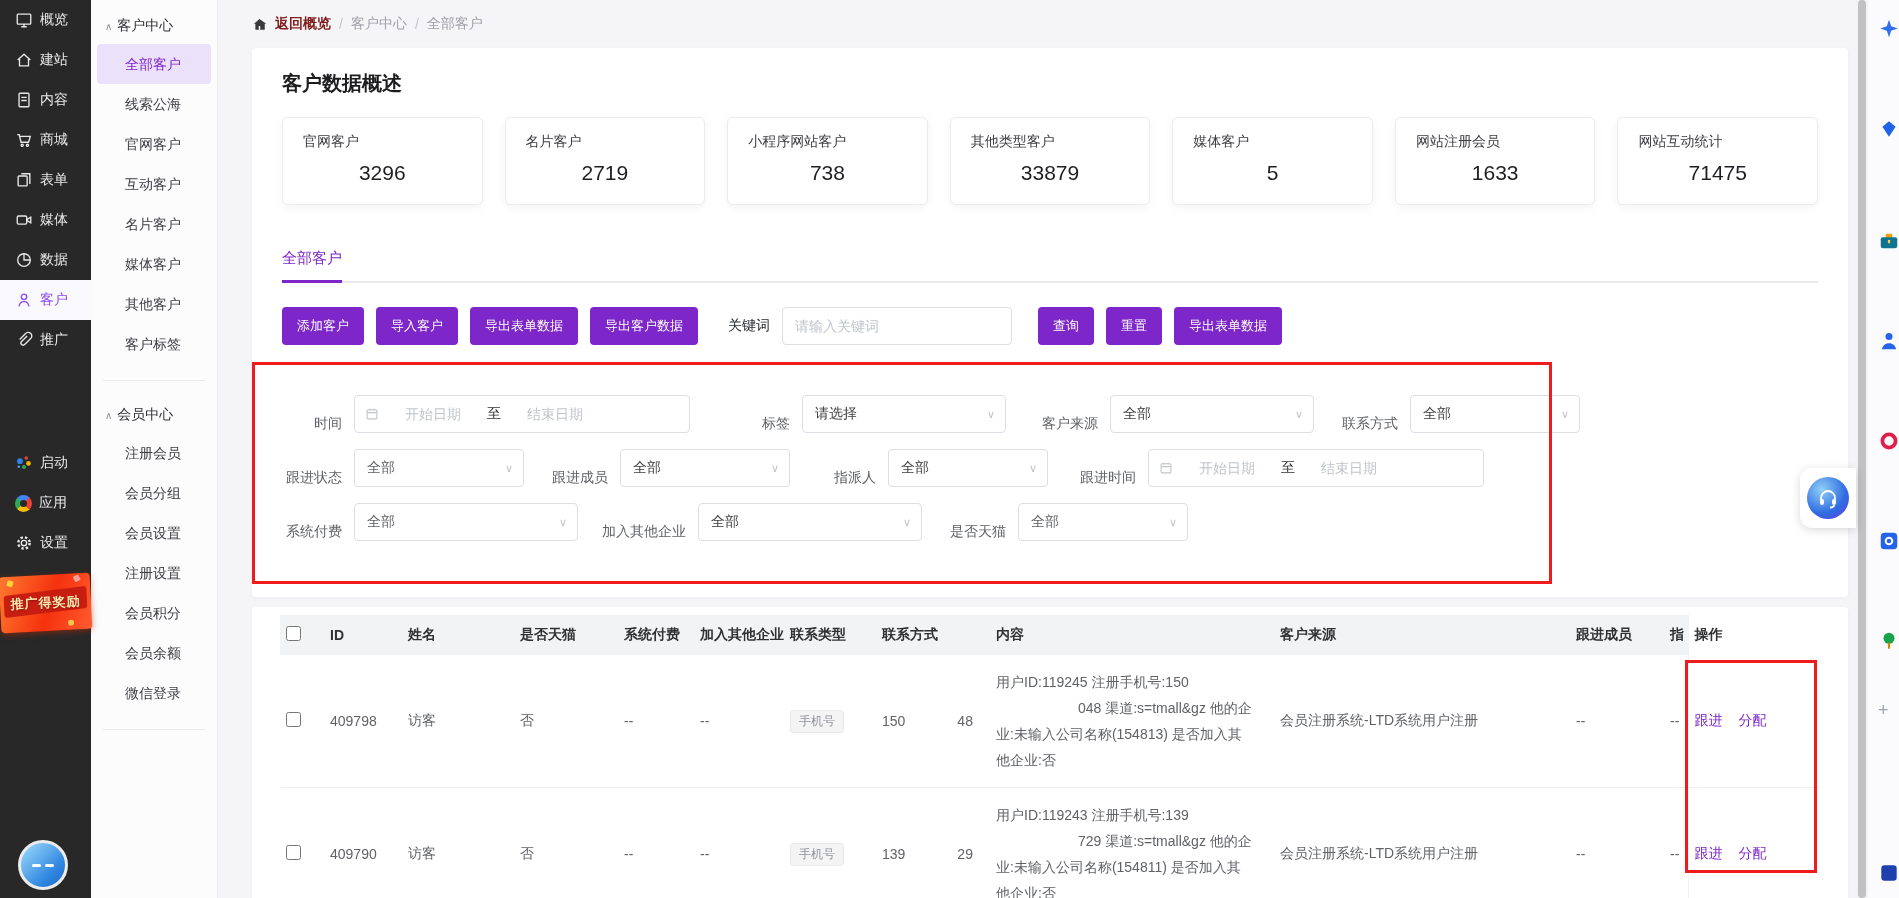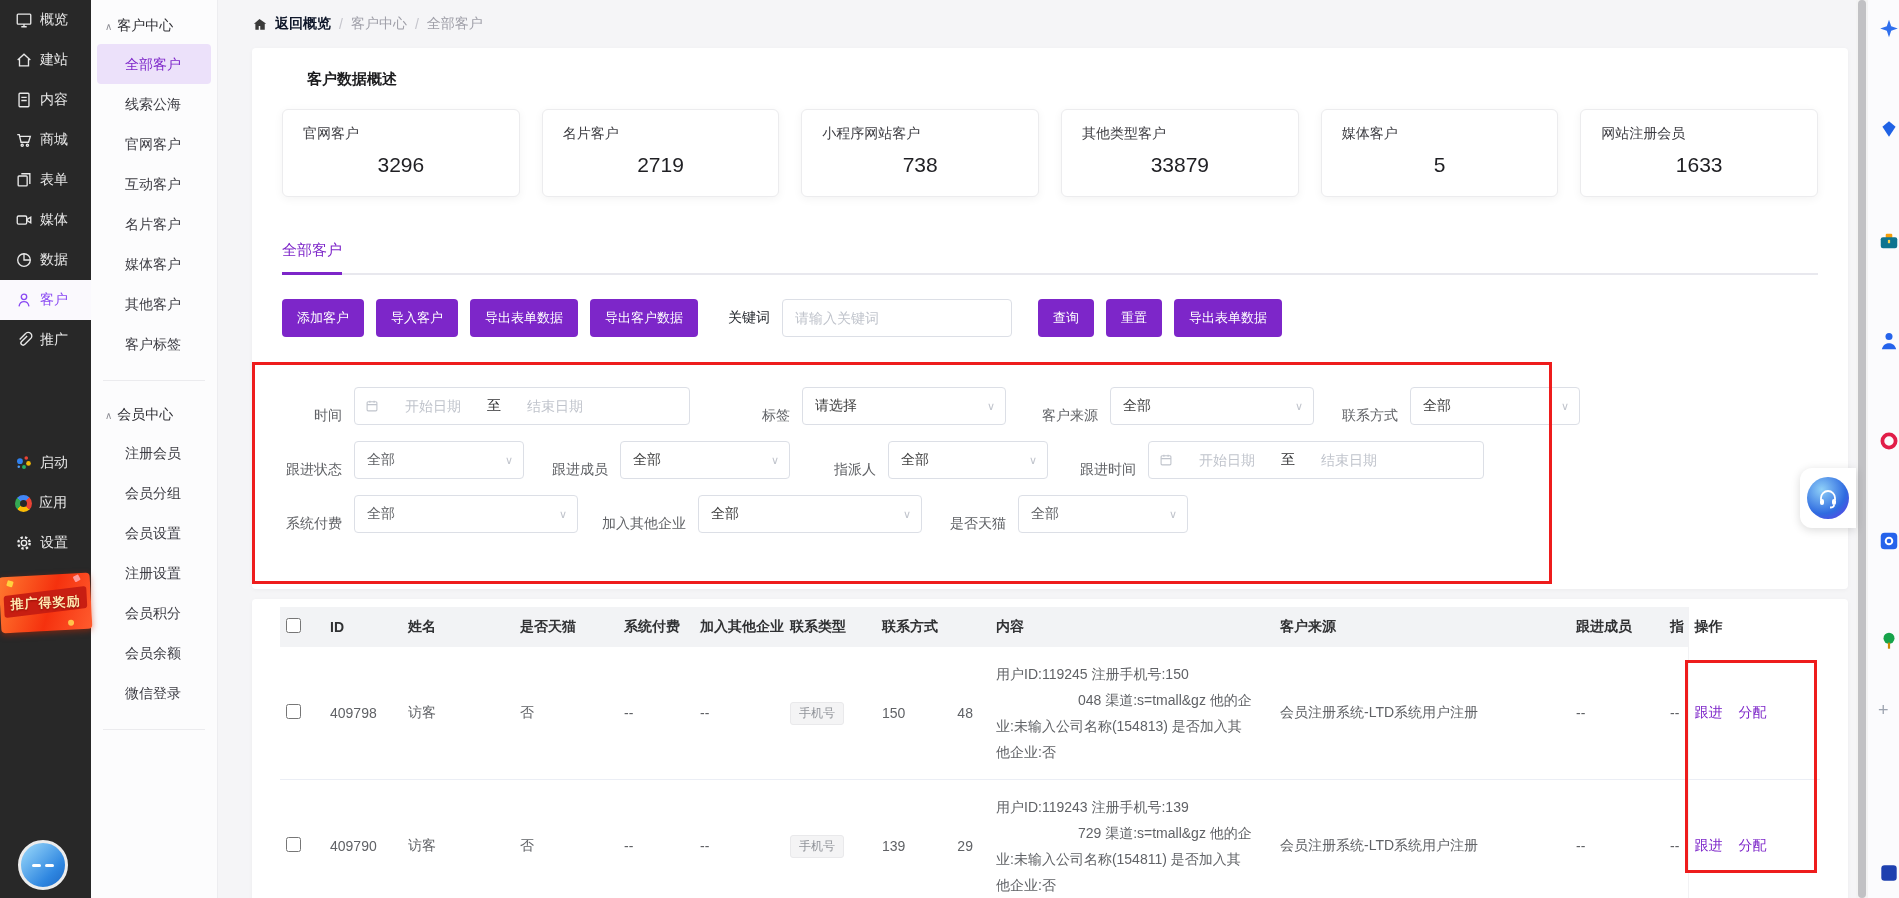--- a/index.html
+++ b/index.html
@@ -27,26 +27,26 @@
   .subnav { width:127px; flex:0 0 127px; background:#fcfcfd; border-right:1px solid #ededf0; padding-top:8px; z-index:4; }
   .subnav-header { display:flex; align-items:center; gap:5px; height:36px; padding-left:14px; color:#2f2f35; font-size:14px; cursor:pointer; }
   .subnav-header .caret { color:#8f8f96; font-size:10px; }
   .subnav-item { height:40px; line-height:40px; padding-left:28px; color:#3c3c43; font-size:14px; cursor:pointer; margin:0 6px; border-radius:4px; white-space:nowrap; }
   .subnav-item.active { background:#ece1fa; color:#7d26c9; }
   .subnav hr { border:none; border-top:1px solid #ebebee; margin:16px 12px; }
 
   
   .main { flex:1; padding:0 51px 0 34px; }
   .breadcrumb { height:48px; display:flex; align-items:center; gap:8px; font-size:14px; }
-  .bc-back { font-weight:bold; color:#0f172a; cursor:pointer; }
+  .bc-back { font-weight:bold; color:#7f1d1d; cursor:pointer; }
   .bc-sep { color:#c5c5cc; }
   .bc-crumb { color:#9f9fa8; cursor:pointer; }
   .card { background:#fff; border-radius:4px; box-shadow:0 1px 4px rgba(0,0,0,.04); }
   .card-a { padding:22px 30px 40px 30px; }
-  .page-title { font-size:15px; font-weight:bold; color:#1d1d1f;margin-left:25px; }
+  .page-title { font-size:20px; font-weight:bold; color:#1d1d1f; }
 
   .stat-row { display:flex; gap:22px; margin-top:20px; }
   .stat-card { flex:1; height:88px; border:1px solid #ececee; border-radius:6px; box-shadow:0 2px 10px rgba(0,0,0,.05); padding:15px 20px; background:#fff; }
   .stat-label { font-size:14px; color:#3d3d42; }
   .stat-value { font-size:21px; color:#1f1f23; text-align:center; margin-top:10px; }
 
   .tabs { margin-top:44px; border-bottom:2px solid #e8e8ee; }
   .tab { display:inline-block; color:#7d26c9; font-size:15px; padding-bottom:12px; border-bottom:3px solid #7d26c9; margin-bottom:-2px; cursor:pointer; }
 
   .toolbar { margin-top:24px; display:flex; align-items:center; gap:12px; }
@@ -275,20 +275,24 @@
           <div class="stat-card">
             <div class="stat-label">媒体客户</div>
             <div class="stat-value">5</div>
           </div>
 
           <div class="stat-card">
             <div class="stat-label">网站注册会员</div>
             <div class="stat-value">1633</div>
           </div>
 
+          <div class="stat-card">
+            <div class="stat-label">网站互动统计</div>
+            <div class="stat-value">71475</div>
+          </div>
         </div>
 
       <div class="tabs">
         <div class="tab">全部客户</div>
       </div>
 
       <div class="toolbar">
         <button class="btn">添加客户</button>
         <button class="btn">导入客户</button>
         <button class="btn">导出表单数据</button>

